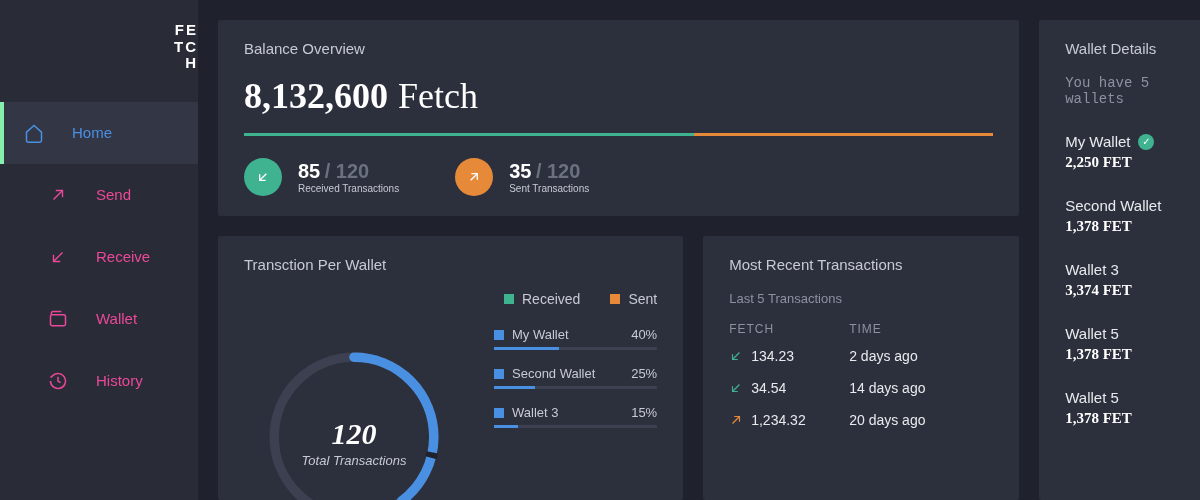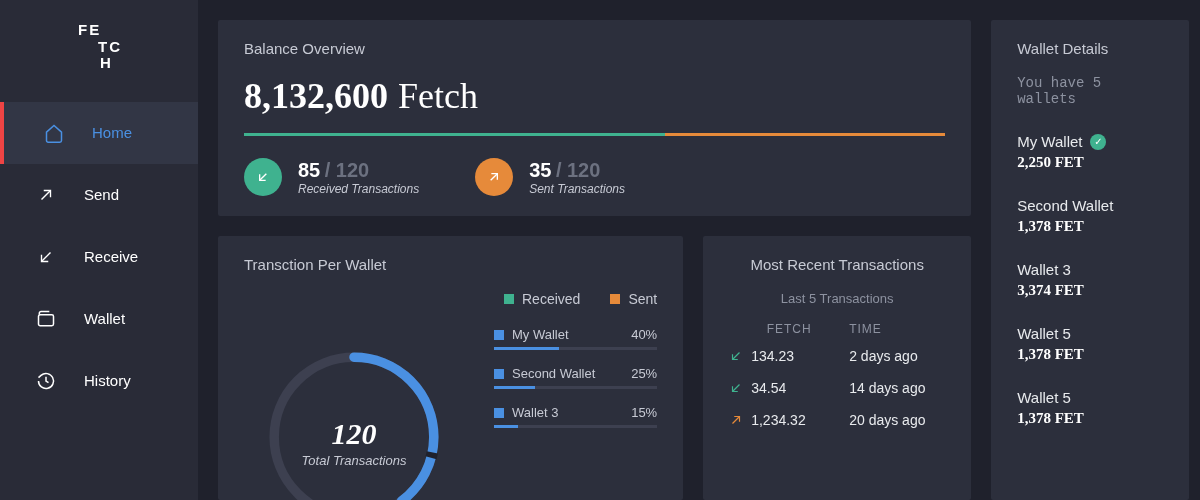--- a/index.html
+++ b/index.html
@@ -9,35 +9,35 @@
   font-family: -apple-system, BlinkMacSystemFont, "Segoe UI", sans-serif;
   color: #e8eaed;
   overflow: hidden;
 }
 .layout { display: flex; width: 100%; height: 100%; }
 .sidebar {
   width: 198px;
   background: #292b37;
   flex-shrink: 0;
 }
-.logo-area { padding: 22px 0 22px 78px; }
+.logo-area { padding: 22px 0 22px 78px; text-align: right; }
 .logo {
   color: #fff; font-weight: 700; font-size: 15px;
   letter-spacing: 2px; line-height: 1.1;
 }
 .nav { margin-top: 8px; }
 .nav-item {
   display: flex; align-items: center;
-  height: 62px; padding-left: 36px;
-  color: #ffffff; cursor: pointer;
+  height: 62px; padding-left: 48px;
+  color: #ec4899; cursor: pointer;
 }
 .nav-item.active {
   background: #323645;
-  border-left: 4px solid #ef4444;
-  padding-left: 40px;
+  border-left: 4px solid #86efac;
+  padding-left: 20px;
   color: #4a90e2;
 }
 .nav-item .icon { width: 20px; height: 20px; margin-right: 28px; display:inline-flex; align-items:center; justify-content:center; }
 .nav-item .icon svg { stroke: currentColor; }
 .nav-item .label { font-size: 15px; }
 .main {
   flex: 1; display: flex; gap: 20px;
   padding: 20px 20px 0 20px;
 }
 .center-col { flex: 1; display: flex; flex-direction: column; gap: 20px; min-width: 0; }
@@ -59,24 +59,24 @@
 .stat { display: flex; align-items: center; gap: 16px; }
 .stat-circle {
   width: 38px; height: 38px; border-radius: 50%;
   display: flex; align-items: center; justify-content: center;
   color: #fff;
 }
 .stat-circle.green { background: #3fb28f; }
 .stat-circle.orange { background: #e68a3a; }
 .stat-text .num { font-size: 20px; font-weight: 600; color: #fff; }
 .stat-text .den { font-size: 20px; font-weight: 600; color: #6c7180; }
-.stat-text .lbl { font-size: 12px; color: #c7cad4; font-style: italic; }
+.stat-text .lbl { font-size: 10px; color: #c7cad4; }
 .row2 { display: flex; gap: 20px; min-height: 0; flex: 1; }
 .per-wallet { flex: 1; }
-.recent { width: 268px; flex-shrink: 0; text-align: center; }
+.recent { width: 316px; flex-shrink: 0; }
 .legend1 { display: flex; gap: 30px; margin-left: 260px; margin-bottom: 20px; margin-top: 14px; }
 .lg { display: flex; align-items: center; gap: 8px; font-size: 14px; color: #c7cad4; }
 .swatch { width: 10px; height: 10px; }
 .swatch.green { background: #3fb28f; }
 .swatch.orange { background: #e68a3a; }
 .swatch.blue { background: #4a90e2; }
 .pw-body { display: flex; gap: 30px; }
 .donut-wrap { position: relative; width: 220px; height: 220px; display:flex; align-items:center; justify-content:center; }
 .donut-center { position: absolute; text-align: center; top: 90px; width: 100%; font-style: italic; }
 .donut-center .big { font-size: 30px; font-weight: 700; color: #fff; font-family: Georgia, serif; }

